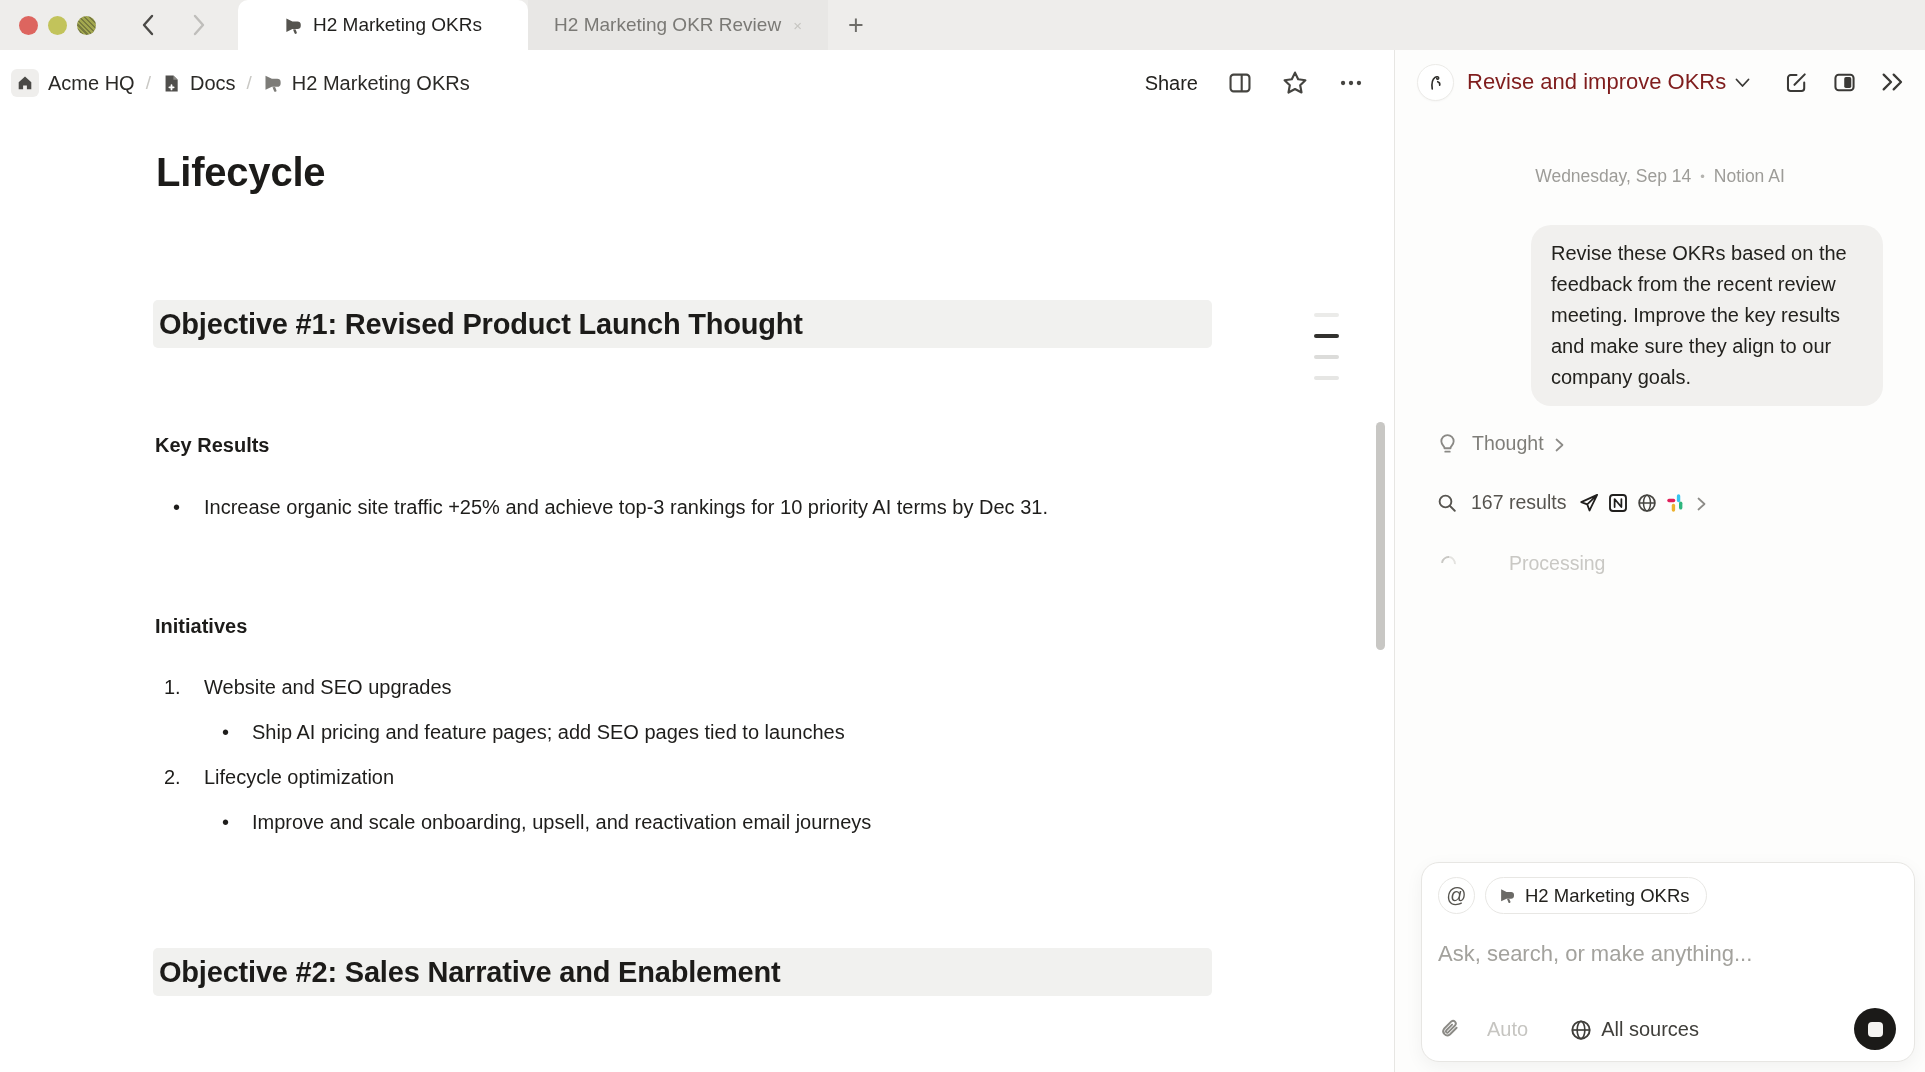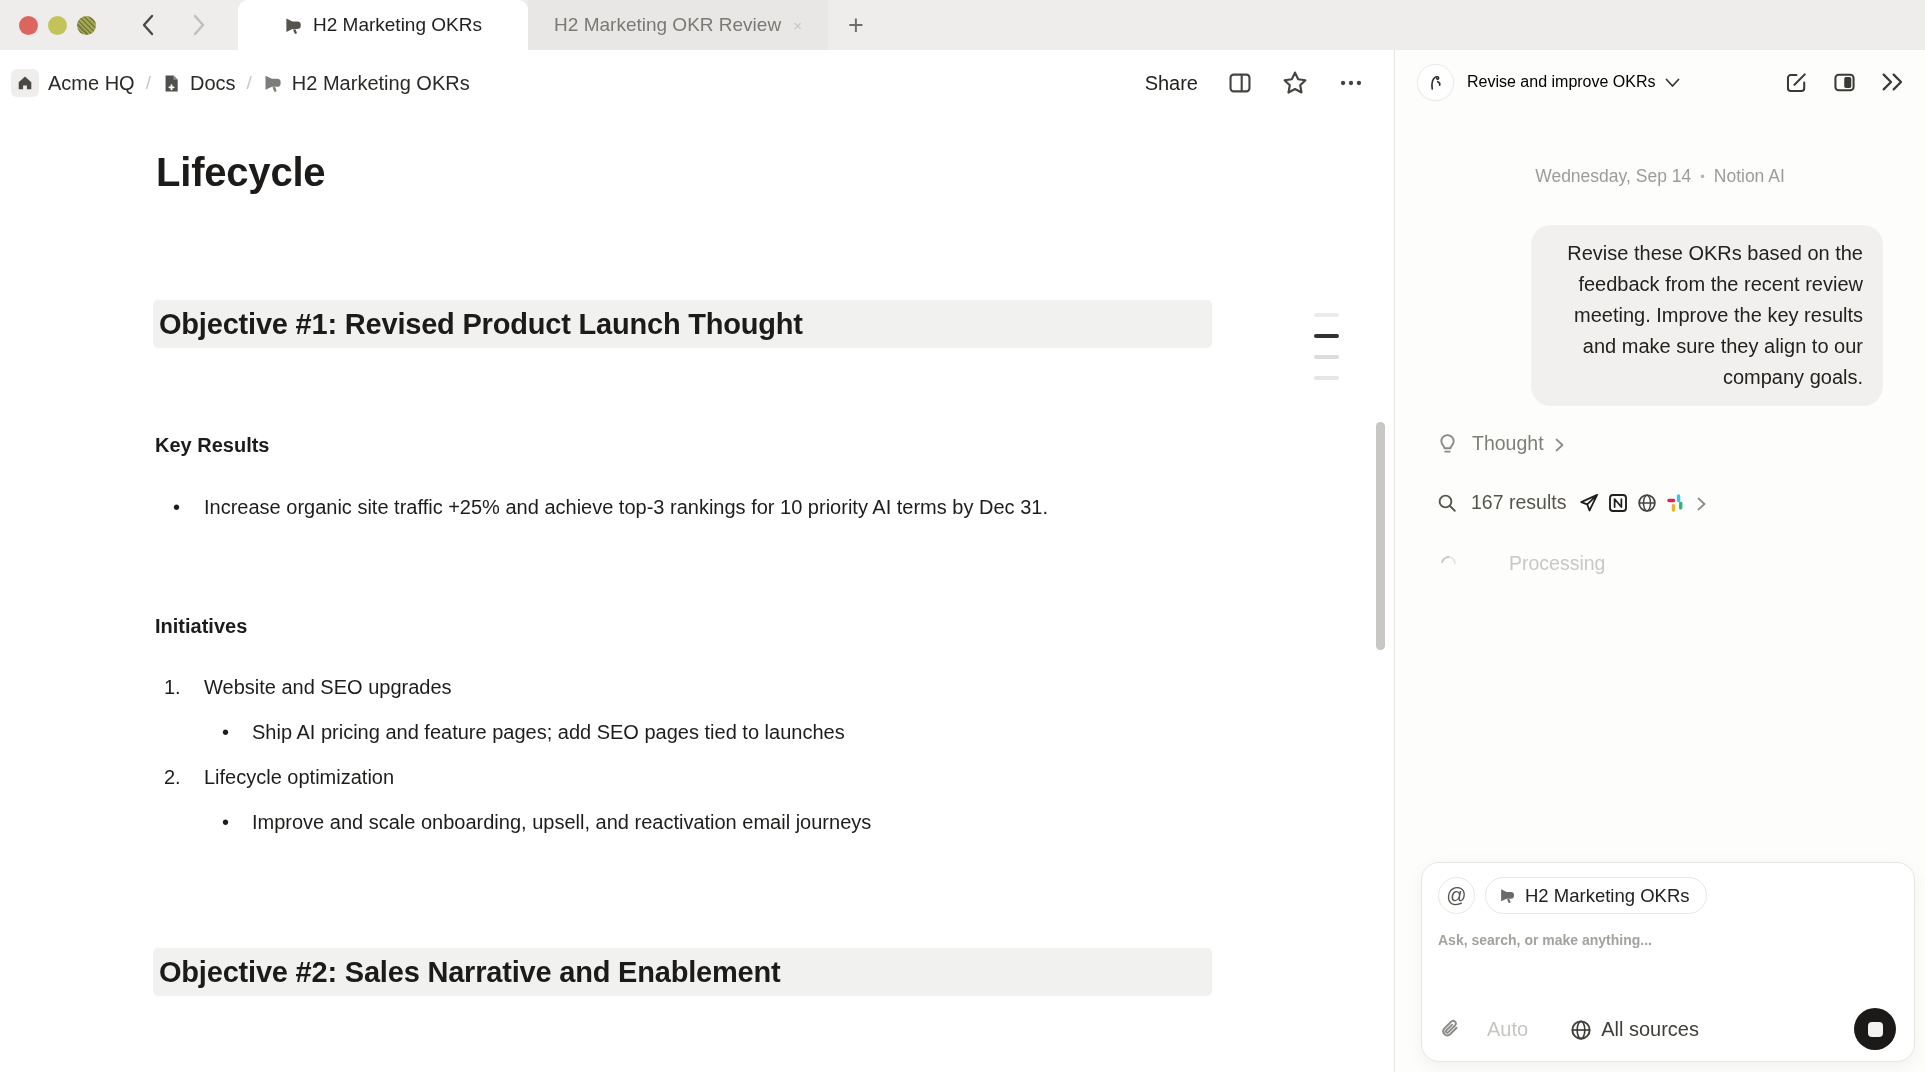--- a/index.html
+++ b/index.html
@@ -69,31 +69,31 @@
   .main-scrollbar { position:absolute; left:1376px; top:372px; width:9px; height:228px;
                     border-radius:5px; background:#c8c7c4; }
 
   
   .panel { width:531px; flex:none; background:#fdfdfc; border-left:1px solid #e7e6e3;
            position:relative; display:flex; flex-direction:column; }
   .panel-header { height:64px; display:flex; align-items:center; padding:0 16px 0 22px; }
   .ai-face { width:37px; height:37px; border-radius:50%; background:#ffffff;
              border:1px solid #ecebe8; display:flex; align-items:center; justify-content:center;
              box-shadow:0 1px 2px rgba(0,0,0,0.03); }
-  .panel-title { margin-left:13px; font-size:16px; font-weight:500; color:#000000; }
+  .panel-title { margin-left:13px; font-size:22px; font-weight:500; color:#7f1d1d; }
   .panel-title-chevron { margin-left:9px; margin-top:2px; }
   .panel-header .spacer { flex:1; }
   .ph-icons { display:flex; align-items:center; gap:25px; padding-right:4px; }
 
   .chat { flex:1; position:relative; padding:0 16px; }
   .date-row { margin-top:52px; display:flex; justify-content:center; align-items:center;
               gap:9px; font-size:17.5px; color:#9d9c98; }
   .date-dot { font-size:13px; color:#b4b3af; }
   .bubble { margin:38px 26px 0 auto; width:352px; background:#f1f0ee; border-radius:20px;
-            padding:13px 20px; font-size:20px; line-height:31px; color:#23221e;text-align:right; }
+            padding:13px 20px; font-size:20px; line-height:31px; color:#23221e; }
   .chatrow { display:flex; align-items:center; margin-left:26px; }
   .row-thought { margin-top:26px; }
   .row-results { margin-top:36px; }
   .row-processing { margin-top:38px; margin-left:30px;gap:41px; }
   .chatrow .lbl { font-size:19.5px; margin-left:14px; }
   .lbl-thought { color:#7f7e79; }
   .lbl-results { color:#56544f; }
   .lbl-processing { color:#c9c8c4; margin-left:12px !important; }
   .src-icons { display:flex; align-items:center; gap:9px; margin-left:13px; }
   .chev-small { margin-left:11px; margin-top:2px; }
@@ -105,21 +105,21 @@
   .composer { position:absolute; left:26px; right:10px; bottom:10px; height:200px;
               background:#ffffff; border:1px solid #e7e6e3; border-radius:18px;
               box-shadow:0 5px 18px rgba(0,0,0,0.05); padding:14px 16px 10px; }
   .comp-row1 { display:flex; align-items:center; gap:10px; }
   .at-btn { width:37px; height:37px; border-radius:50%; border:1px solid #e8e7e4;
             display:flex; align-items:center; justify-content:center;
             font-size:20px; color:#55534e; background:#fff; }
   .ctx-chip { height:37px; border-radius:19px; border:1px solid #e8e7e4; background:#fff;
               display:flex; align-items:center; gap:9px; padding:0 16px 0 13px;
               font-size:18.5px; color:#23221e; }
-  .comp-input { margin-top:18px; font-size:14px; color:#a3a29d;font-weight:bold; }
+  .comp-input { margin-top:27px; font-size:22px; color:#a3a29d; }
   .comp-row3 { position:absolute; left:17px; right:18px; bottom:11px; height:42px;
                display:flex; align-items:center; }
   .auto-lbl { margin-left:26px; font-size:20px; color:#c6c5c1; }
   .sources { display:flex; align-items:flex-end; gap:9px; margin-left:42px;
              font-size:20px; color:#3f3e3a; }
   .comp-row3 .spacer { flex:1; }
   .stop-btn { width:42px; height:42px; border-radius:50%; background:#1b1a18;
               display:flex; align-items:center; justify-content:center; }
   .stop-square { width:15px; height:15px; border-radius:4px; background:#f4f3f1; }
 </style>

